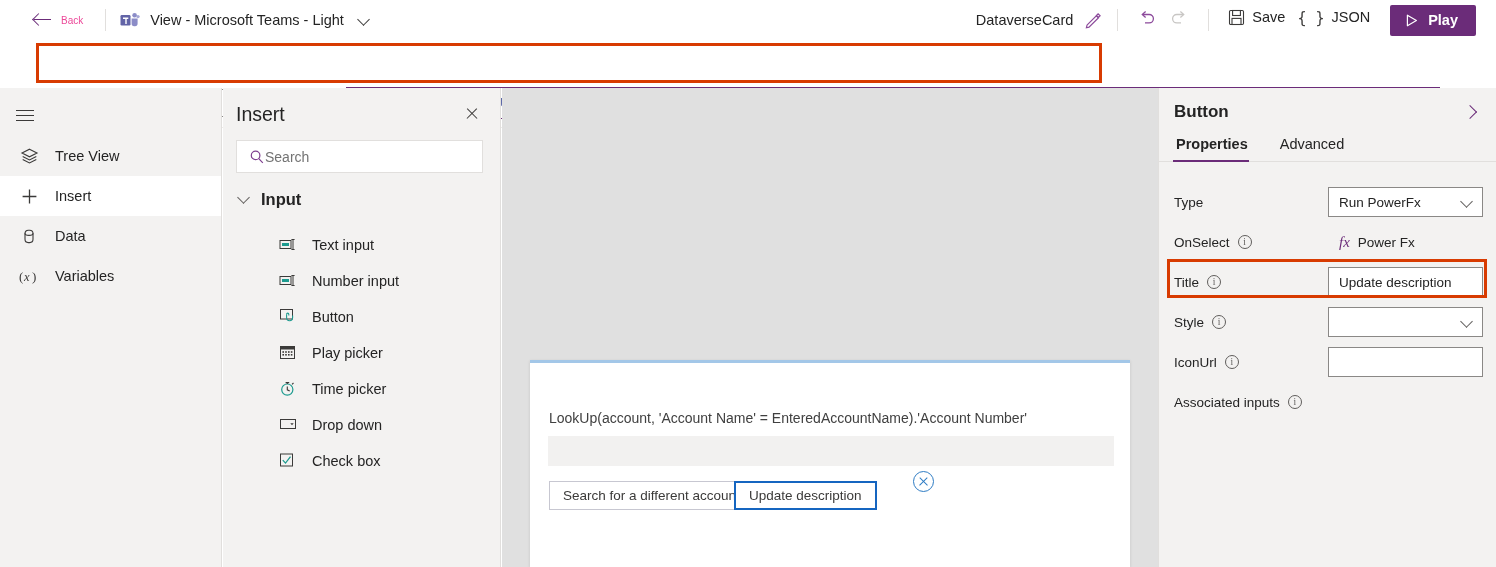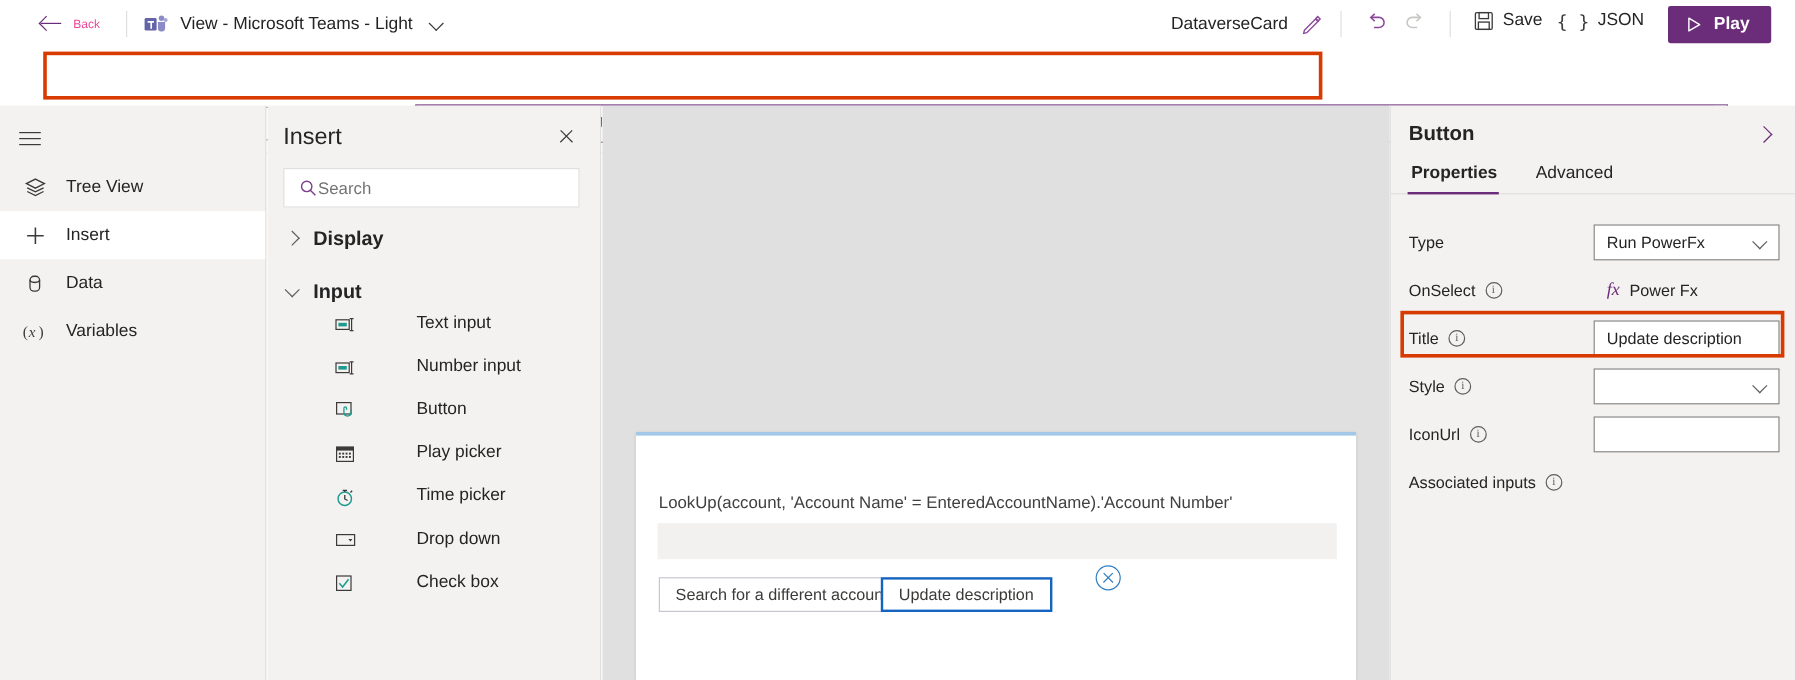--- a/index.html
+++ b/index.html
@@ -154,21 +154,21 @@
     border-right:1.4px solid #605e5c; border-top:1.4px solid #605e5c;
     transform:rotate(45deg);
   }
   .grp-chev.down::after{
     content:""; position:absolute; left:3px; top:2px; width:8px; height:8px;
     border-right:1.4px solid #605e5c; border-bottom:1.4px solid #605e5c;
     transform:rotate(45deg);
   }
   .grp-label { font-size:16.5px; font-weight:bold; color:#242424; }
   .ctrl-row {
-    display:flex; align-items:flex-start; height:36px; padding-left:56px; cursor:pointer;gap:35px;
+    display:flex; align-items:flex-end; height:36px; padding-left:56px; cursor:pointer;
   }
   .ctrl-ico { width:22px; height:18px; margin-right:11px; display:flex; align-items:center; }
   .ctrl-label { font-size:14.5px; color:#242424; }
 
   
   .canvas {
     position:absolute; left:502px; top:88px; width:656px; height:479px; background:#e0e0e0;
   }
   .card {
     position:absolute; left:28px; top:272px; width:600px; height:207px;
@@ -409,24 +409,20 @@
 
     <div class="search-box">
       <svg width="16" height="16" viewBox="0 0 16 16">
         <circle cx="6.6" cy="6.4" r="4.3" fill="none" stroke="#7e3f8f" stroke-width="1.2"></circle>
         <path d="M9.8 9.7l4 4.1" stroke="#7e3f8f" stroke-width="1.2" fill="none"></path>
       </svg>
       <span class="search-placeholder">Search</span>
     </div>
 
     <div id="insert-groups">
-        <div class="grp-row">
-          <span class="grp-chev right"></span>
-          <span class="grp-label">Display</span>
-        </div>
         <div class="grp-row">
           <span class="grp-chev down"></span>
           <span class="grp-label">Input</span>
         </div>
         <div class="ctrl-row">
           <span class="ctrl-ico">
             <svg width="20" height="15" viewBox="0 0 20 15">
               <rect x="1" y="3.5" width="11" height="8" fill="none" stroke="#3b3a39" stroke-width="1"></rect>
               <rect x="3" y="6" width="7" height="3" fill="#1d9b8f"></rect>
               <path d="M14 2.5v10M12.4 2.5h3.2M12.4 12.5h3.2" stroke="#3b3a39" stroke-width="1" fill="none"></path>

